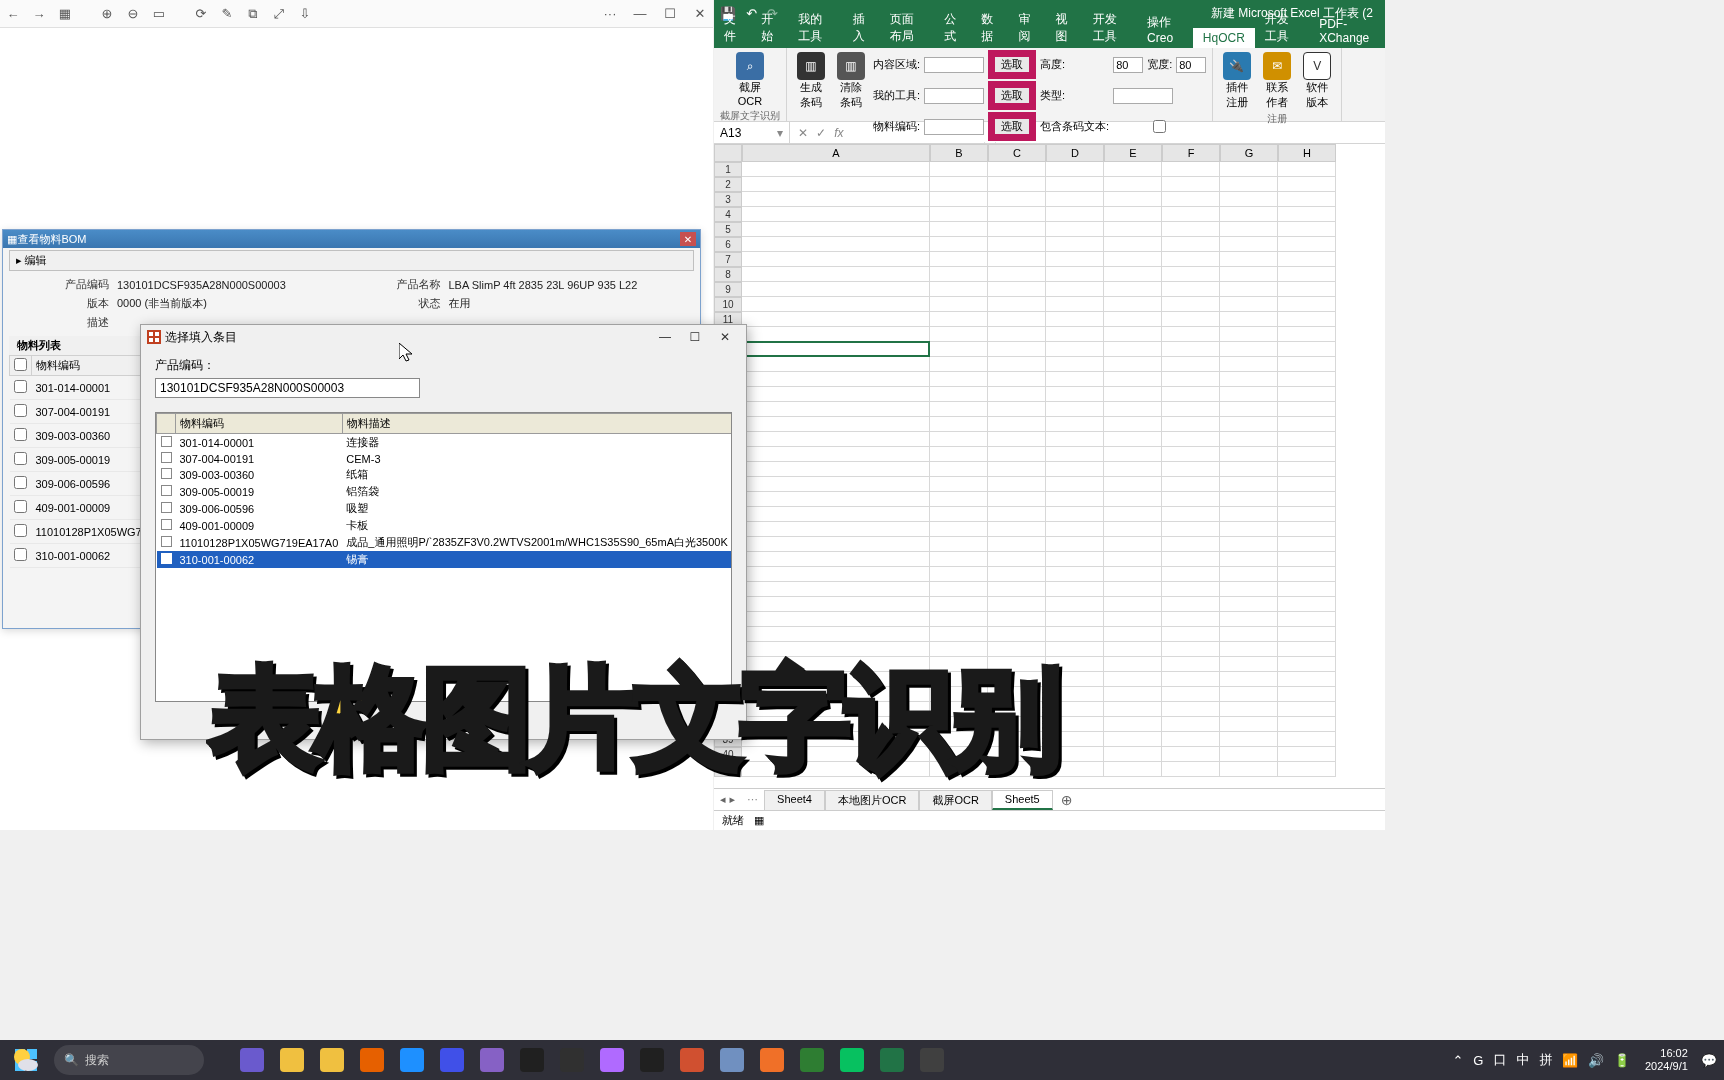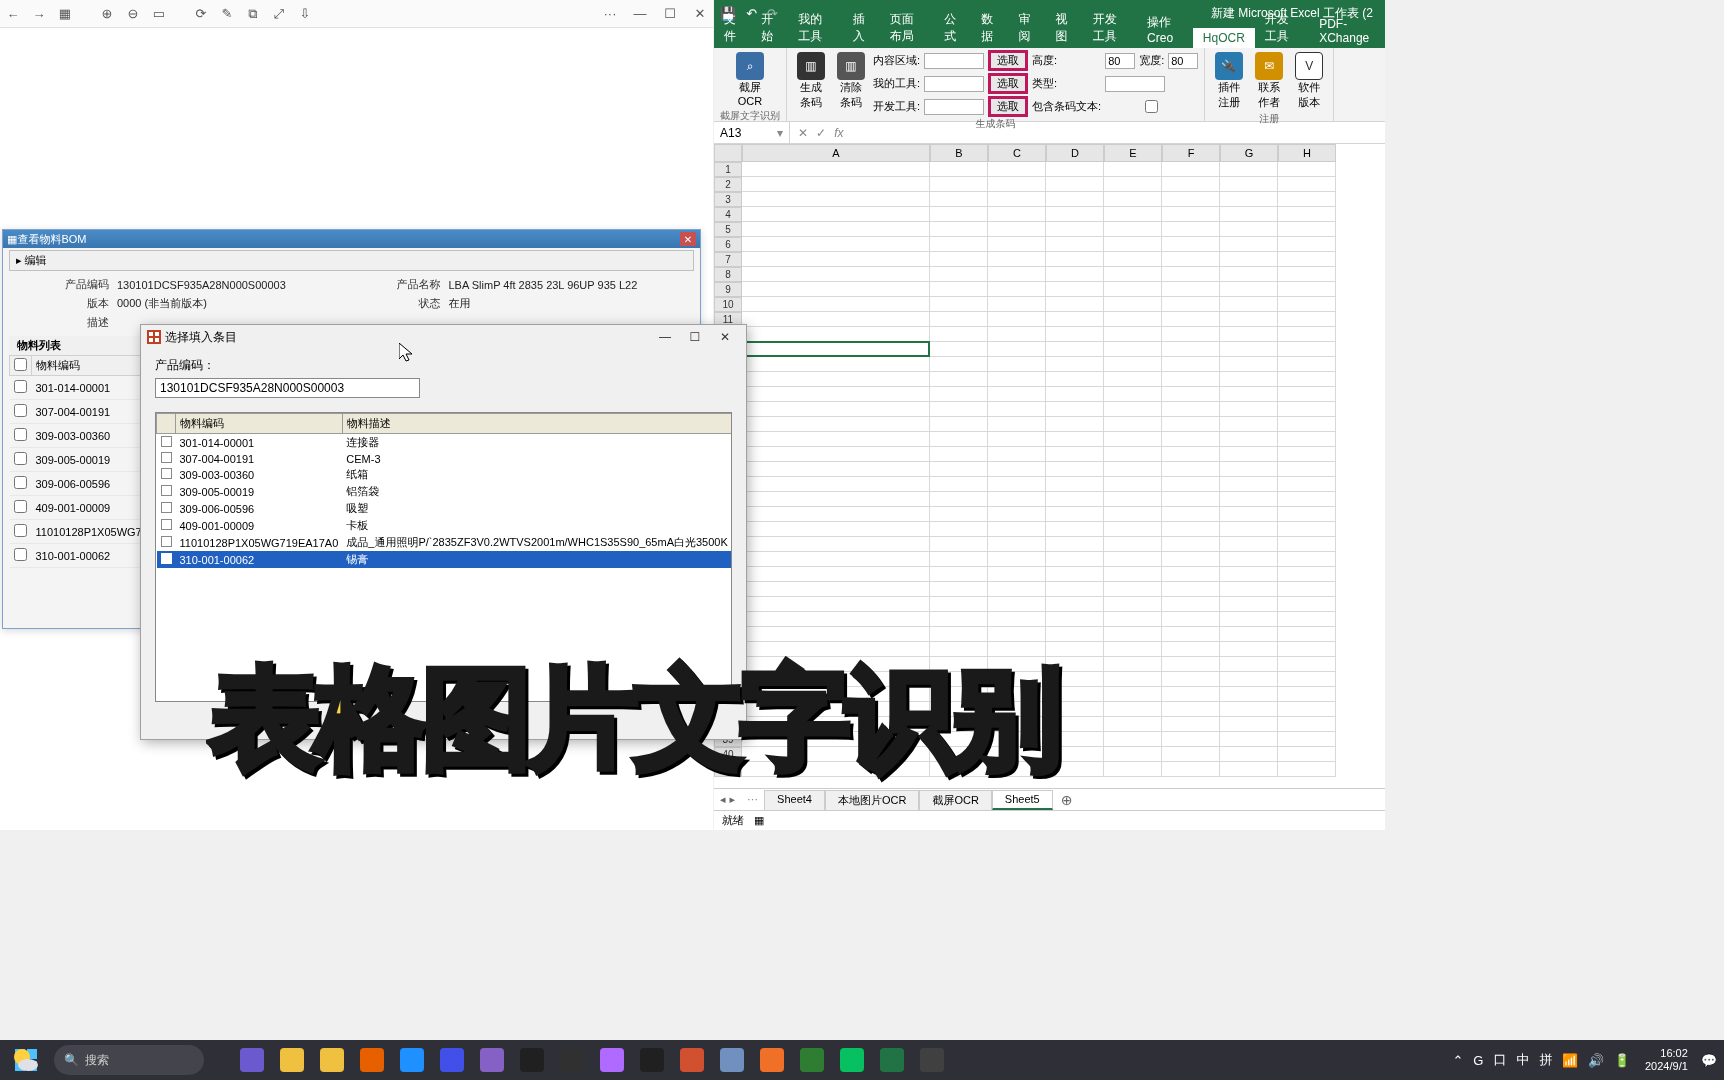--- a/index.html
+++ b/index.html
@@ -59,21 +59,21 @@
 .ex-tabs { height: 22px; background: #217346; color: #fff; display: flex; font-size: 12px; align-items: flex-end; }
 .ex-tabs .tab { padding: 3px 10px; cursor: pointer; }
 .ex-tabs .tab.active { background: #fff; color: #217346; }
 .ex-ribbon { height: 74px; background: #f3f3f3; border-bottom: 1px solid #d4d4d4; display: flex; font-size: 11px; }
 .rib-grp { border-right: 1px solid #d4d4d4; padding: 2px 6px; display: flex; flex-direction: column; align-items: center; justify-content: space-between; }
 .rib-btn { display: flex; flex-direction: column; align-items: center; font-size: 11px; cursor: pointer; padding: 2px 4px; }
 .rib-icon { width: 28px; height: 28px; border-radius: 4px; display: flex; align-items: center; justify-content: center; color: #fff; font-size: 12px; }
 .rib-form { display: grid; grid-template-columns: auto 1fr auto auto auto auto auto; gap: 2px 4px; font-size: 11px; align-items: center; }
 .rib-form input[type=text] { height: 16px; border: 1px solid #aaa; width: 60px; font-size: 11px; padding: 0 2px; }
 .rib-form input.sm { width: 30px; }
-.rib-form .btn { border: 3px solid #be185d; padding: 0 6px; background: #e8e8e8; cursor: pointer; font-size: 11px; }
+.rib-form .btn { border: 7px solid #be185d; padding: 0 6px; background: #e8e8e8; cursor: pointer; font-size: 11px; }
 .grp-caption { font-size: 10px; color: #666; text-align: center; }
 .ex-fx { height: 22px; border-bottom: 1px solid #d4d4d4; display: flex; align-items: center; font-size: 12px; }
 .ex-fx .namebox { width: 76px; border-right: 1px solid #d4d4d4; padding: 0 6px; height: 100%; display: flex; align-items: center; }
 .ex-fx .fxicons { display: flex; gap: 8px; padding: 0 8px; color: #888; }
 .ex-fx .fxicons span { cursor: pointer; }
 .ex-fx .fxbar { flex: 1; padding: 0 6px; }
 .ex-grid { flex: 1; overflow: hidden; position: relative; }
 .ex-colhdr { display: flex; height: 18px; font-size: 11px; }
 .ex-colhdr .corner { width: 28px; background: #e6e6e6; border: 1px solid #ccc; }
 .ex-colhdr .col { border: 1px solid #ccc; background: #e6e6e6; text-align: center; line-height: 16px; }
@@ -340,21 +340,21 @@
             <span class="btn">选取</span>
             <span>高度:</span>
             <input type="text" class="sm" value="80" style="">
             <span>宽度:</span>
             <input type="text" class="sm" value="80" style="">
           <span>我的工具:</span>
             <input type="text" style="">
             <span class="btn">选取</span>
             <span>类型:</span>
             <input type="text" style="grid-column: span 3;">
-          <span>开发工具:</span>
+          <span>物料编码:</span>
             <input type="text" style="">
             <span class="btn">选取</span>
             <span>包含条码文本:</span>
             <input type="checkbox" style="grid-column: span 3;">
         </div>
       </div>
       <div class="grp-caption">生成条码</div>
     </div>
     <div class="rib-grp">
       <div style="display:flex;gap:4px">

